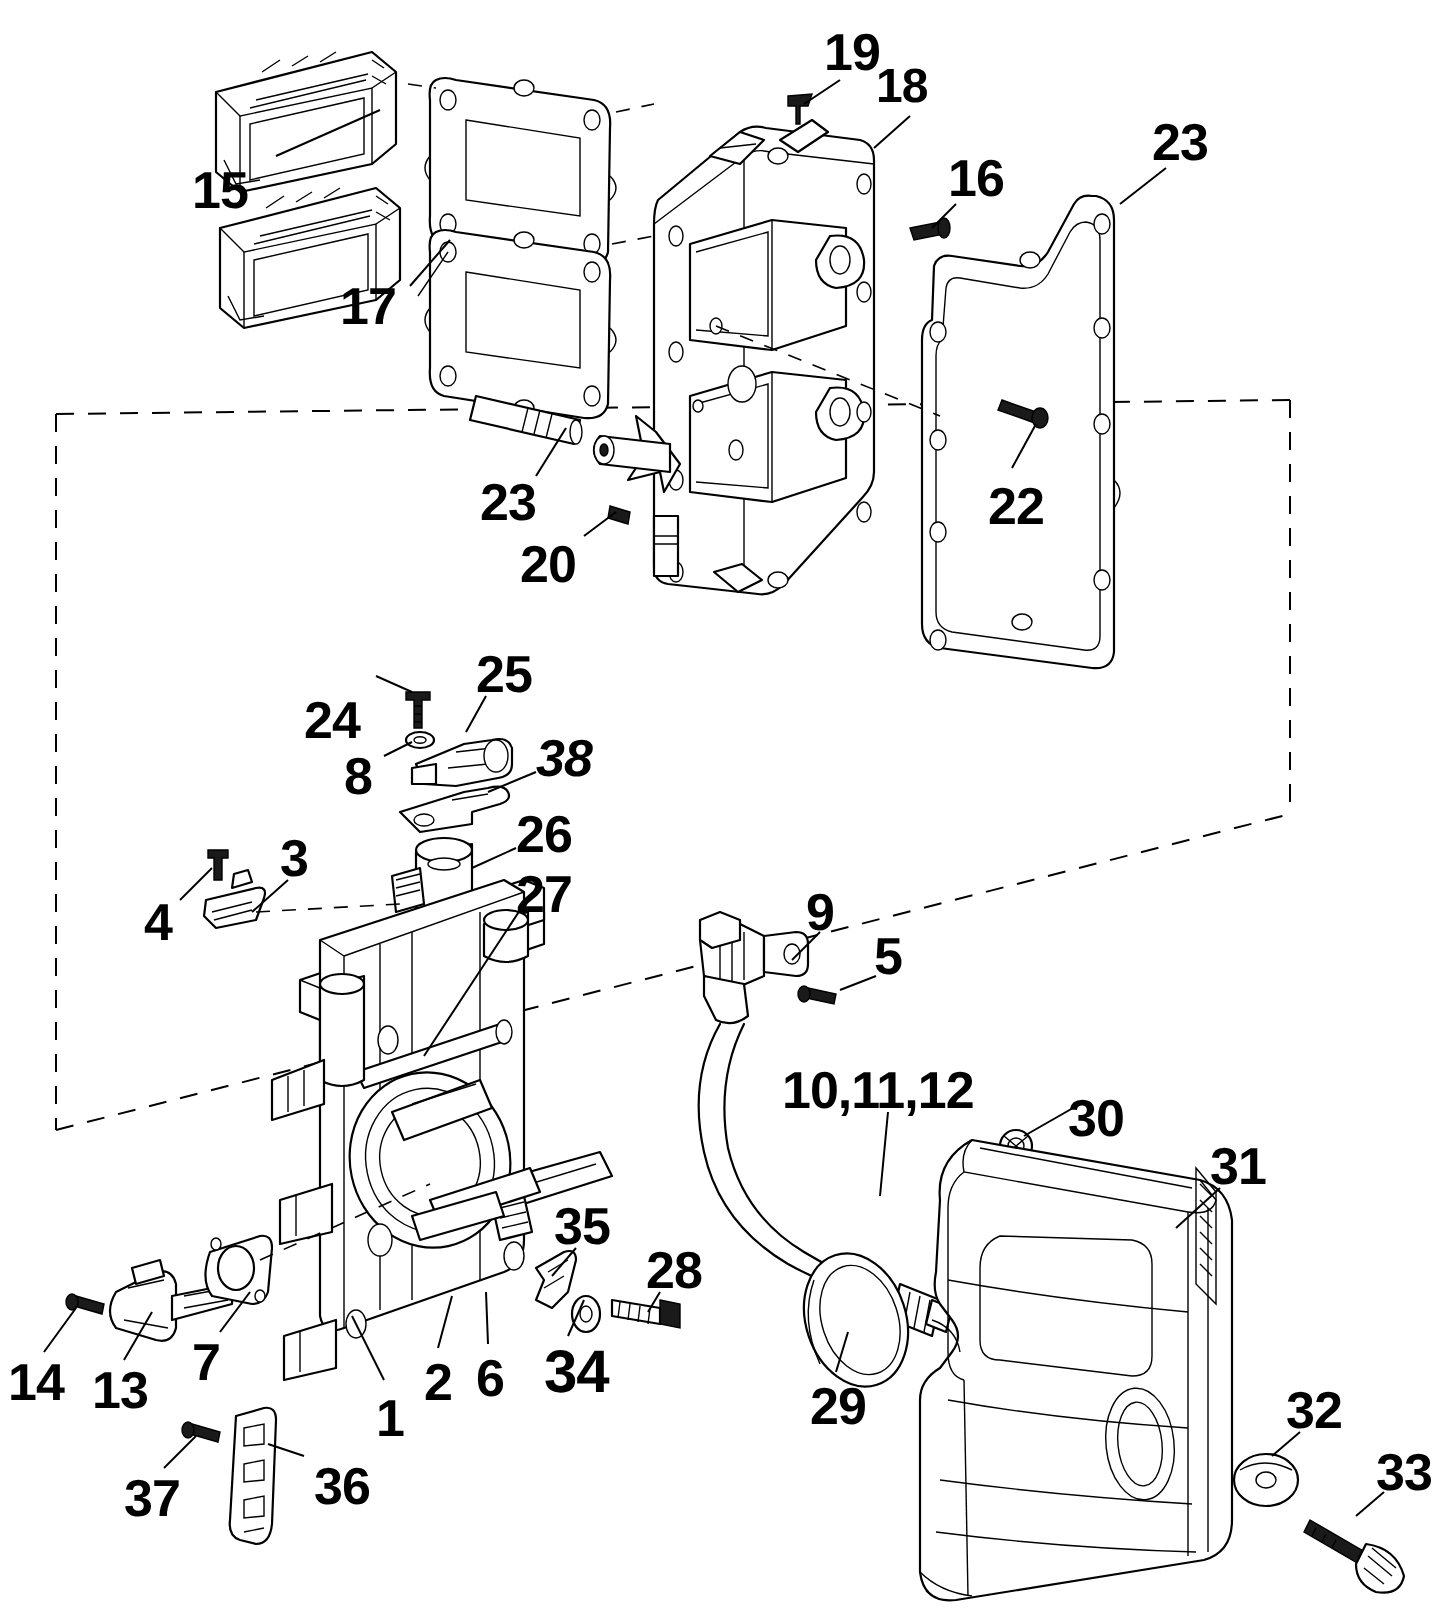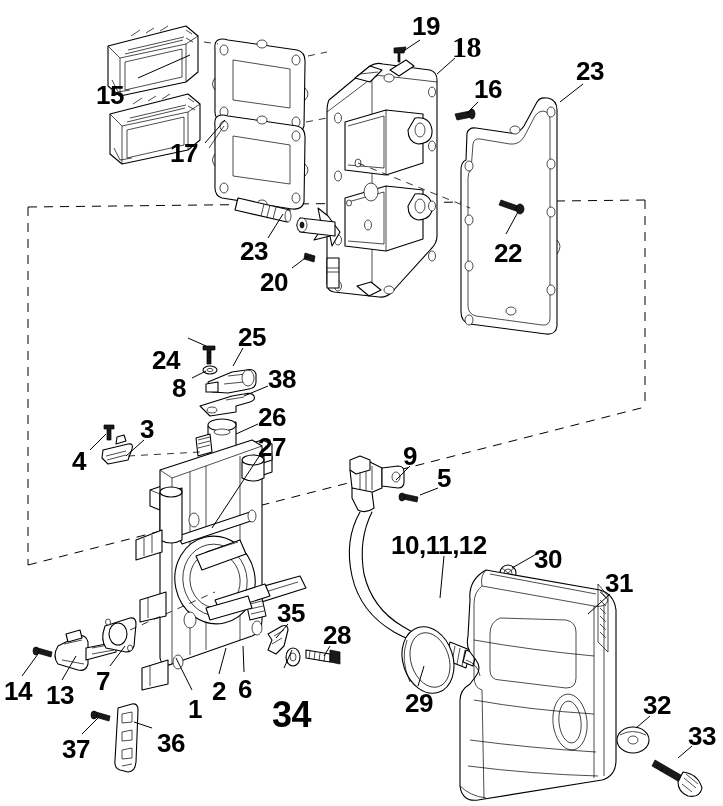--- a/index.html
+++ b/index.html
@@ -423,45 +423,45 @@
       <path class="dash2" d="M358 163 L470 208"></path>
       <path class="dash2" d="M128 456 L200 452"></path>
       <path class="dash2" d="M130 630 L215 592"></path>
     </g>
   </svg>
 
   <div id="labels">
       <div class="lbl" style="left: 96px; top: 82px; font-size: 26px;">15</div>
       <div class="lbl" style="left: 170px; top: 140px; font-size: 26px;">17</div>
       <div class="lbl" style="left: 412px; top: 13px; font-size: 26px;">19</div>
-      <div class="lbl" style="left: 452px; top: 32px; font-size: 30px; font-family: Liberation Serif, serif;">18</div>
+      <div class="lbl" style="left: 438px; top: 32px; font-size: 24px;">18</div>
       <div class="lbl" style="left: 474px; top: 76px; font-size: 26px;">16</div>
       <div class="lbl" style="left: 576px; top: 58px; font-size: 26px;">23</div>
       <div class="lbl" style="left: 494px; top: 240px; font-size: 26px;">22</div>
       <div class="lbl" style="left: 240px; top: 238px; font-size: 26px;">23</div>
       <div class="lbl" style="left: 260px; top: 269px; font-size: 26px; text-align: center;">20</div>
       <div class="lbl" style="left: 152px; top: 326px; font-size: 26px; margin-top: 21px;">24</div>
       <div class="lbl" style="left: 238px; top: 324px; font-size: 26px;">25</div>
       <div class="lbl" style="left: 172px; top: 375px; font-size: 26px;">8</div>
-      <div class="lbl" style="left: 268px; top: 366px; font-size: 26px;">38</div>
+      <div class="lbl" style="left: 268px; top: 366px; font-size: 26px; font-style: italic;">38</div>
       <div class="lbl" style="left: 258px; top: 404px; font-size: 26px;">26</div>
       <div class="lbl" style="left: 258px; top: 434px; font-size: 26px;">27</div>
       <div class="lbl" style="left: 140px; top: 416px; font-size: 26px;">3</div>
       <div class="lbl" style="left: 72px; top: 448px; font-size: 26px;">4</div>
       <div class="lbl" style="left: 403px; top: 443px; font-size: 26px;">9</div>
       <div class="lbl" style="left: 437px; top: 465px; font-size: 26px;">5</div>
       <div class="lbl" style="left: 391px; top: 532px; font-size: 26px;">10,11,12</div>
       <div class="lbl" style="left: 534px; top: 546px; font-size: 26px;">30</div>
       <div class="lbl" style="left: 605px; top: 570px; font-size: 26px;">31</div>
       <div class="lbl" style="left: 405px; top: 690px; font-size: 26px;">29</div>
       <div class="lbl" style="left: 643px; top: 692px; font-size: 26px; text-align: right;">32</div>
       <div class="lbl" style="left: 688px; top: 723px; font-size: 26px;">33</div>
       <div class="lbl" style="left: 277px; top: 600px; font-size: 26px;">35</div>
       <div class="lbl" style="left: 323px; top: 622px; font-size: 26px;">28</div>
-      <div class="lbl" style="left: 272px; top: 697px; font-size: 36px; text-align: center;">34</div>
+      <div class="lbl" style="left: 272px; top: 672px; font-size: 30px; text-align: center;">34</div>
       <div class="lbl" style="left: 238px; top: 676px; font-size: 26px;">6</div>
       <div class="lbl" style="left: 212px; top: 678px; font-size: 26px;">2</div>
       <div class="lbl" style="left: 188px; top: 696px; font-size: 26px;">1</div>
       <div class="lbl" style="left: 96px; top: 668px; font-size: 26px;">7</div>
       <div class="lbl" style="left: 46px; top: 682px; font-size: 26px;">13</div>
       <div class="lbl" style="left: 4px; top: 678px; font-size: 26px;">14</div>
       <div class="lbl" style="left: 62px; top: 736px; font-size: 26px;">37</div>
       <div class="lbl" style="left: 157px; top: 730px; font-size: 26px;">36</div>
     </div>
 

